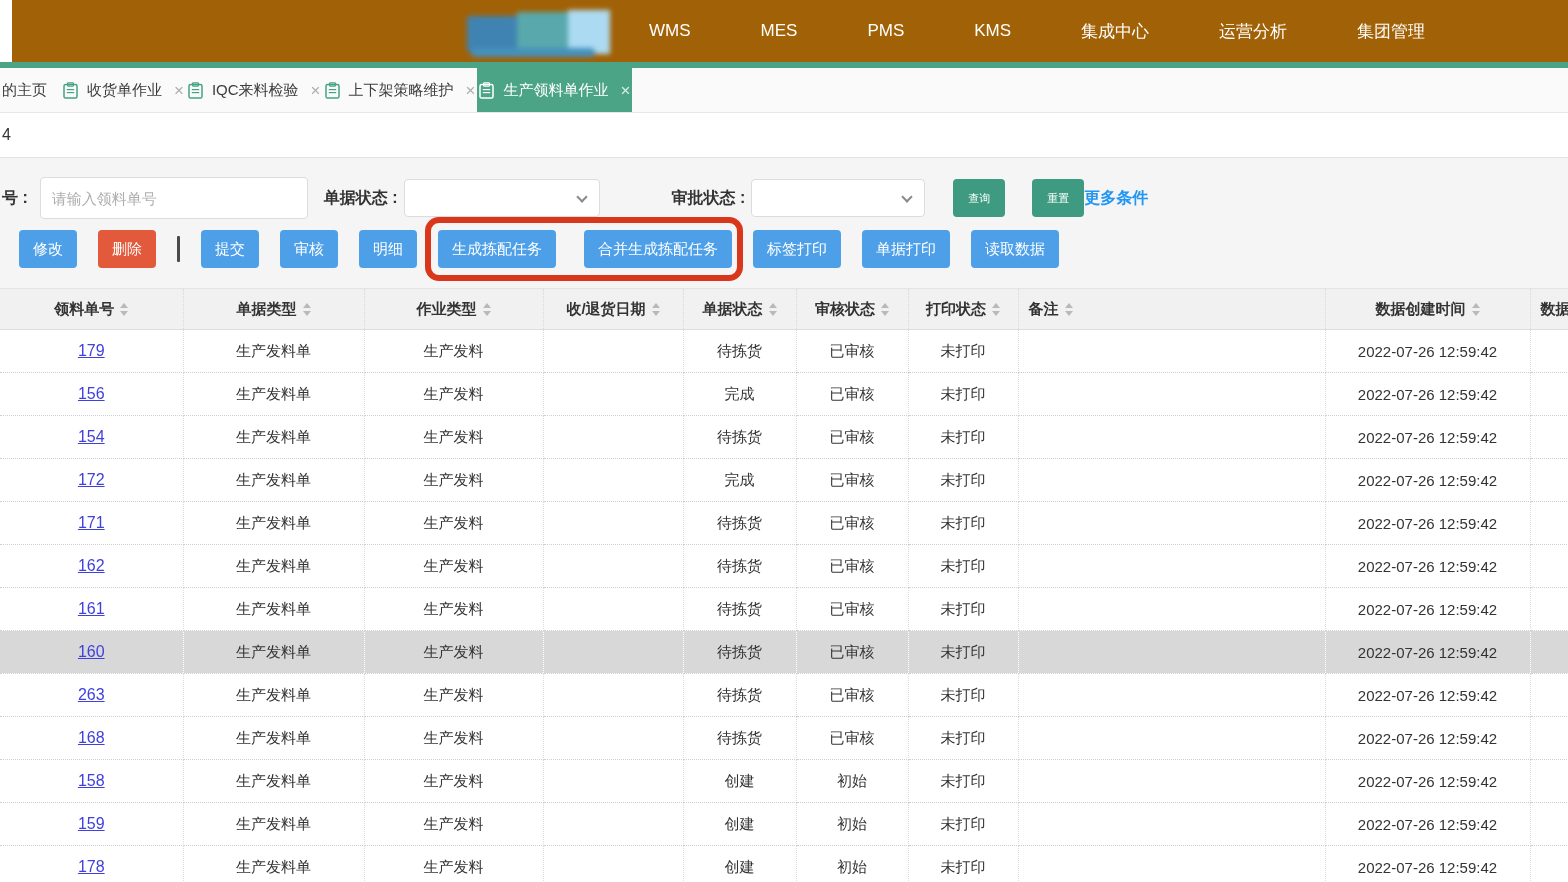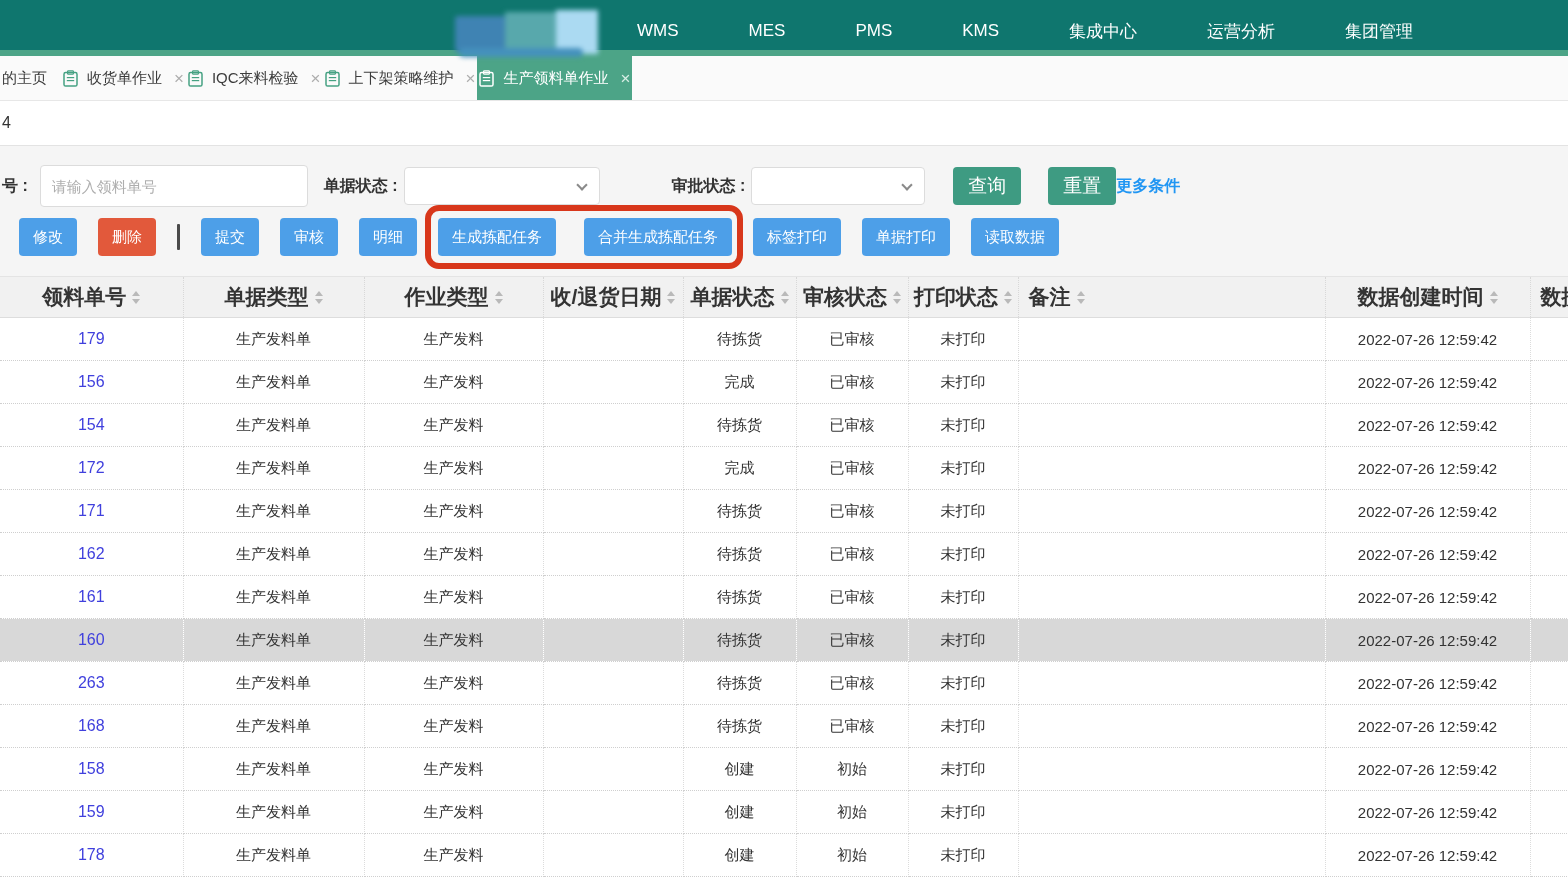--- a/index.html
+++ b/index.html
@@ -1,20 +1,20 @@
 <!DOCTYPE html>
 <html><head>
 <meta charset="utf-8">
 <style>
   * { margin:0; padding:0; box-sizing:border-box; }
   body { background:#fff; font-family:"Liberation Sans","DejaVu Sans",sans-serif; }
   .screen { position:relative; width:1568px; height:882px; overflow:hidden; background:#fff; color:#333; }
 
   
-  .navbar { position:relative; height:50px; background:#0f766e; }
+  .navbar { position:relative; height:62px; background:#a16207;margin-left:12px; }
   .logo-blur { position:absolute; left:455px; top:7px; width:145px; height:50px; filter:blur(2.5px); }
   .logo-blur div { position:absolute; }
   .logo-b1 { left:0;   top:9px;  width:62px; height:36px; background:#3F83B3; border-radius:3px; }
   .logo-b2 { left:50px; top:5px; width:54px; height:42px; background:#58A8AC; }
   .logo-b3 { left:101px; top:3px; width:42px; height:44px; background:#ABDAF2; }
   .logo-b4 { left:4px; top:41px; width:124px; height:9px; background:#4591BD; border-radius:5px; }
   .nav-menus { position:absolute; left:637px; top:0; height:62px; display:flex; align-items:center; gap:70px; }
   .nav-item { color:#fff; font-size:17px; cursor:pointer; white-space:nowrap; }
 
   .accent-line { height:6px; background:#4CA487; }
@@ -36,45 +36,45 @@
   .filter-row { display:flex; align-items:center; padding-top:21px; height:59px; }
   .lbl { font-weight:700; font-size:16px; color:#333; white-space:nowrap; }
   .lbl-docno { margin-left:2px; }
   .query-input { margin-left:12px; width:268px; height:42px; border:1px solid #dcdcdc; border-radius:4px; padding:0 11px; font-size:15px; color:#333; background:#fff; outline:none; font-family:inherit; }
   .query-input::placeholder { color:#aeaeae; }
   .lbl-docstatus { margin-left:16px; }
   .select { margin-left:6px; width:196px; height:38px; background:#fff; border:1px solid #dcdcdc; border-radius:4px; position:relative; cursor:pointer; }
   .select .chev { position:absolute; right:13px; top:13px; width:8px; height:8px; border-right:2px solid #8a8a8a; border-bottom:2px solid #8a8a8a; transform:rotate(45deg); }
   .lbl-approval { margin-left:72px; }
   .select.approval { width:174px; }
-  .btn-teal { height:38px; padding:0 15px; background:#3E9B82; color:#fff; border:none; border-radius:4px; font-size:19px; cursor:pointer; font-family:inherit; white-space:nowrap; }
+  .btn-teal { height:38px; padding:0 15px; background:#3E9B82; color:#fff; border:none; border-radius:4px; font-size:11px; cursor:pointer; font-family:inherit; white-space:nowrap; }
   .btn-search { margin-left:28px; }
   .btn-reset { margin-left:27px; }
   .more-link { color:#2196F3; font-size:16px; font-weight:600; text-decoration:none; cursor:pointer; white-space:nowrap; }
 
   
   .toolbar-row { display:flex; align-items:center; gap:21px; margin-top:13px; padding-left:19px; }
   .btn-blue { height:38px; padding:0 14px; background:#4D9FE8; color:#fff; border:none; border-radius:4px; font-size:15px; cursor:pointer; font-family:inherit; white-space:nowrap; }
   .btn-red { background:#E2593B; }
   .tb-divider { width:3px; height:26px; background:#4a4a4a; border-radius:1px; }
   .annotated { position:relative; display:flex; gap:28px; align-items:center; }
   .red-ring { position:absolute; left:-13px; right:-11px; top:-13px; bottom:-13px; border:6px solid #D8371B; border-radius:14px; pointer-events:none; }
 
   
   .table-area { background:#fff; }
   table { border-collapse:collapse; table-layout:fixed; width:1650px; }
-  thead th { height:41px; background:#f1f1f1; font-size:21px; font-weight:700; color:#333;
+  thead th { height:41px; background:#f1f1f1; font-size:15px; font-weight:700; color:#333;
              border-top:1px solid #e4e4e4; border-bottom:1px solid #ddd; border-right:1px dotted #d8d8d8; }
   .th-inner { display:flex; align-items:center; justify-content:center; gap:6px; }
   th.col-left .th-inner { justify-content:flex-start; padding-left:10px; }
   tbody td { height:43px; font-size:15px; color:#333; text-align:center; white-space:nowrap; overflow:hidden;
              border-right:1px dotted #dcdcdc; border-bottom:1px dotted #cfcfcf; background:#fff; }
   td.col-left { text-align:left; padding-left:10px; }
   tr.selected td { background:#d8d8d8; }
-  a.doc-link { color:#4040DD; font-size:16px; cursor:pointer;margin-top:8px; }
+  a.doc-link { color:#4040DD; font-size:16px; text-decoration:underline; cursor:pointer;margin-top:8px; }
   .caret { display:inline-flex; flex-direction:column; gap:3px; }
   .caret .up { width:0; height:0; border-left:4px solid transparent; border-right:4px solid transparent; border-bottom:5px solid #b9b9b9; }
   .caret .dn { width:0; height:0; border-left:4px solid transparent; border-right:4px solid transparent; border-top:5px solid #b9b9b9; }
 </style>
 </head>
 <body>
 
 <div class="screen">
 
   <div class="navbar">

